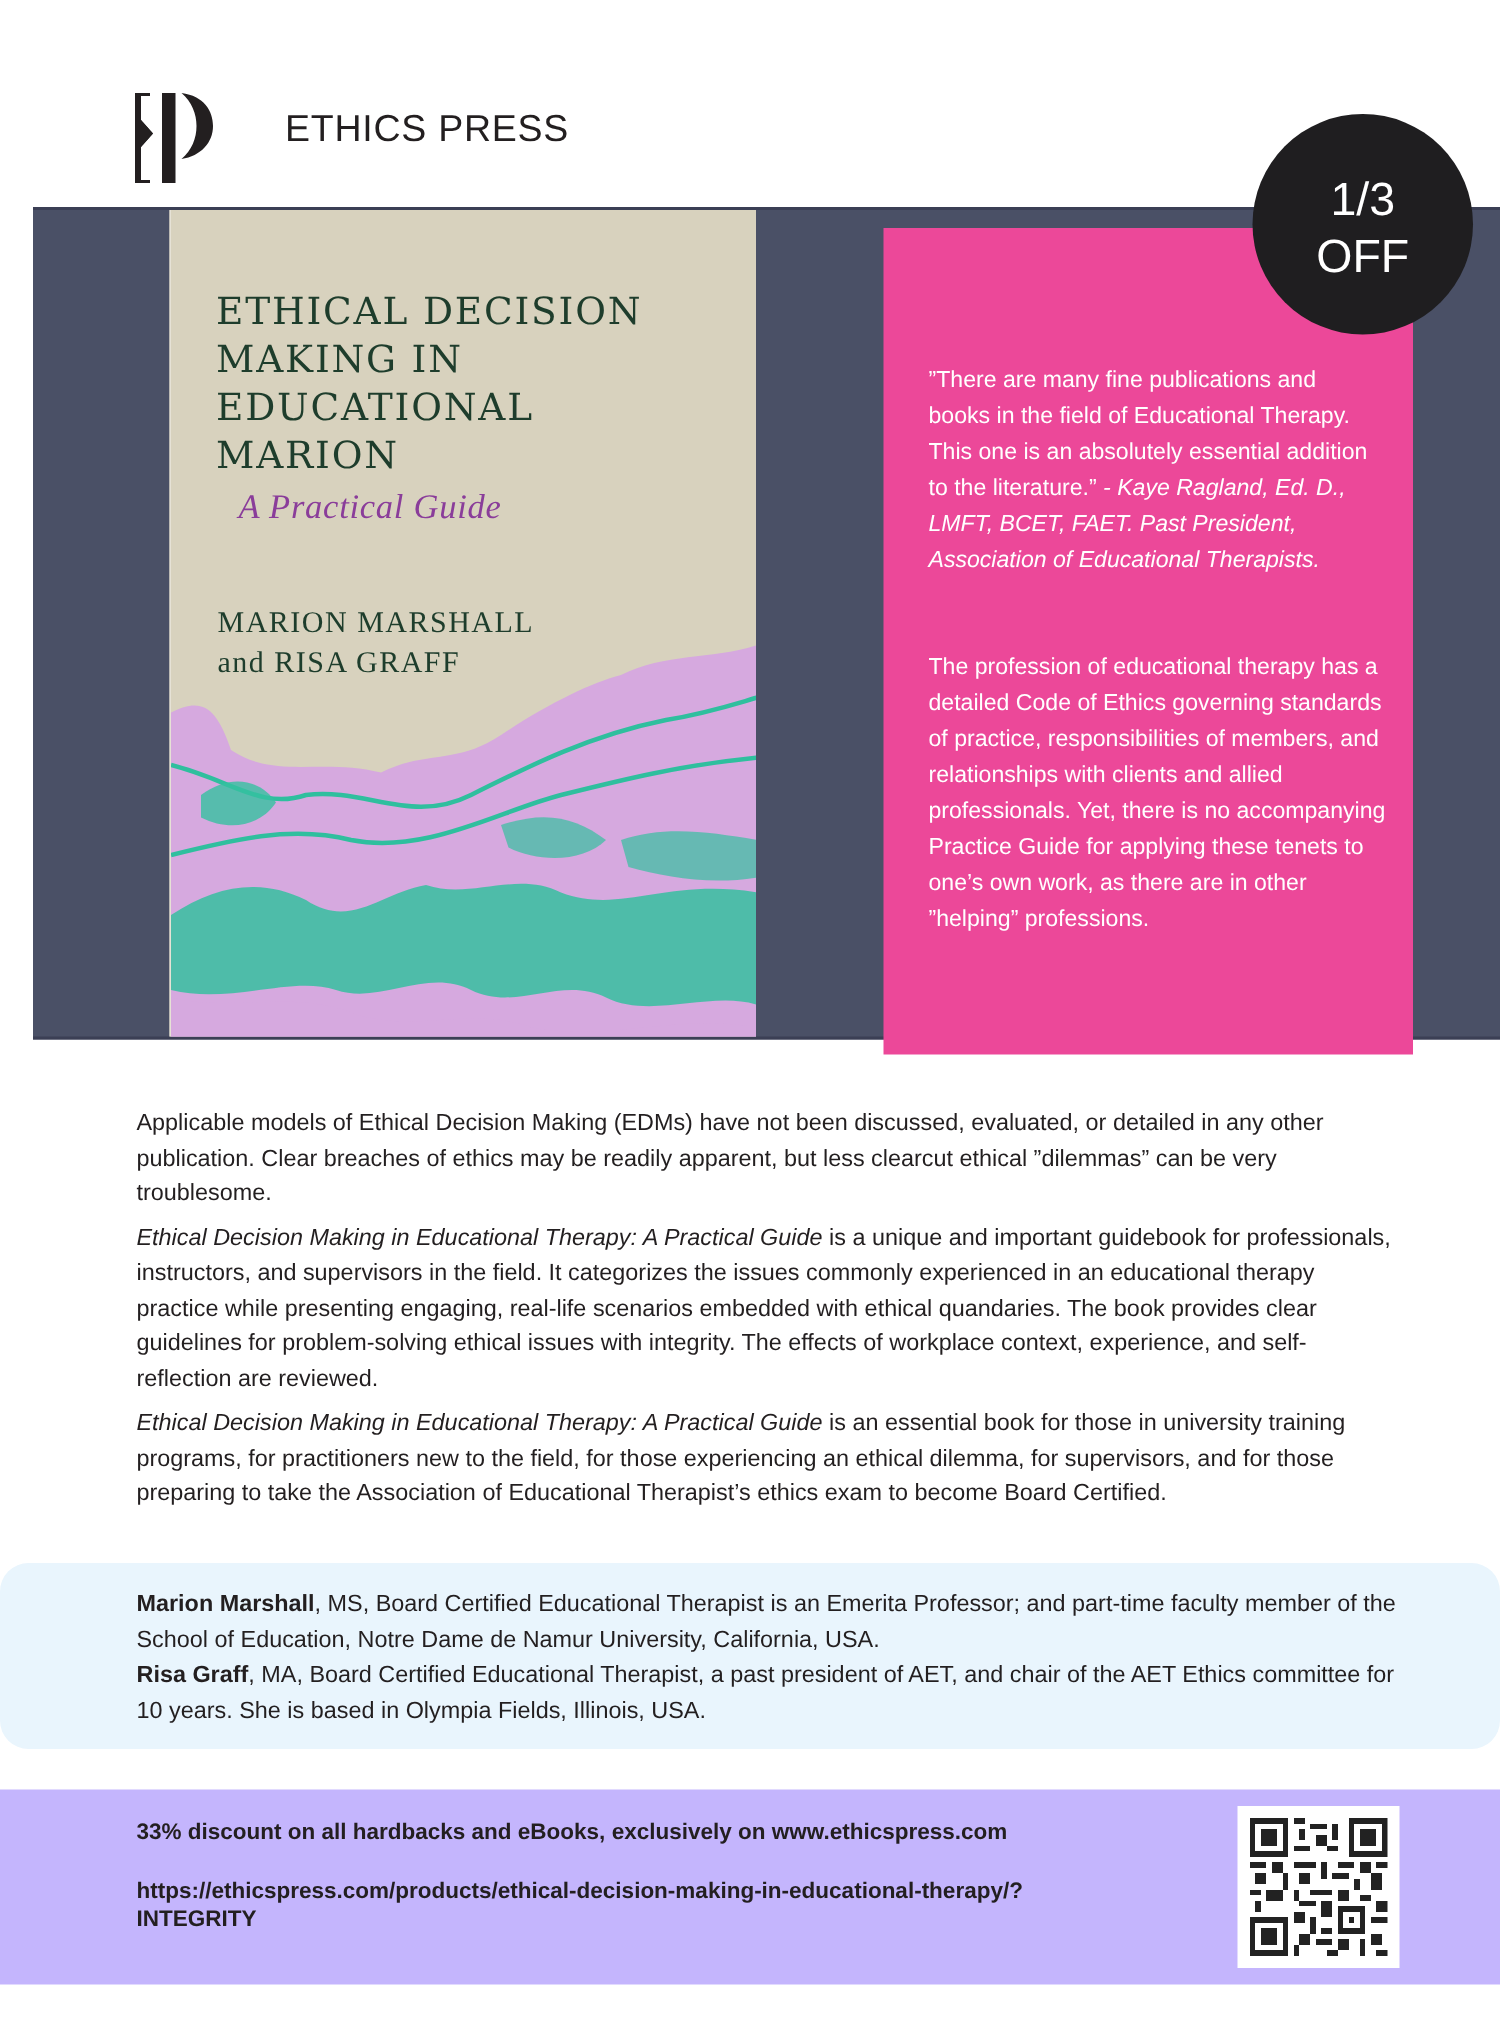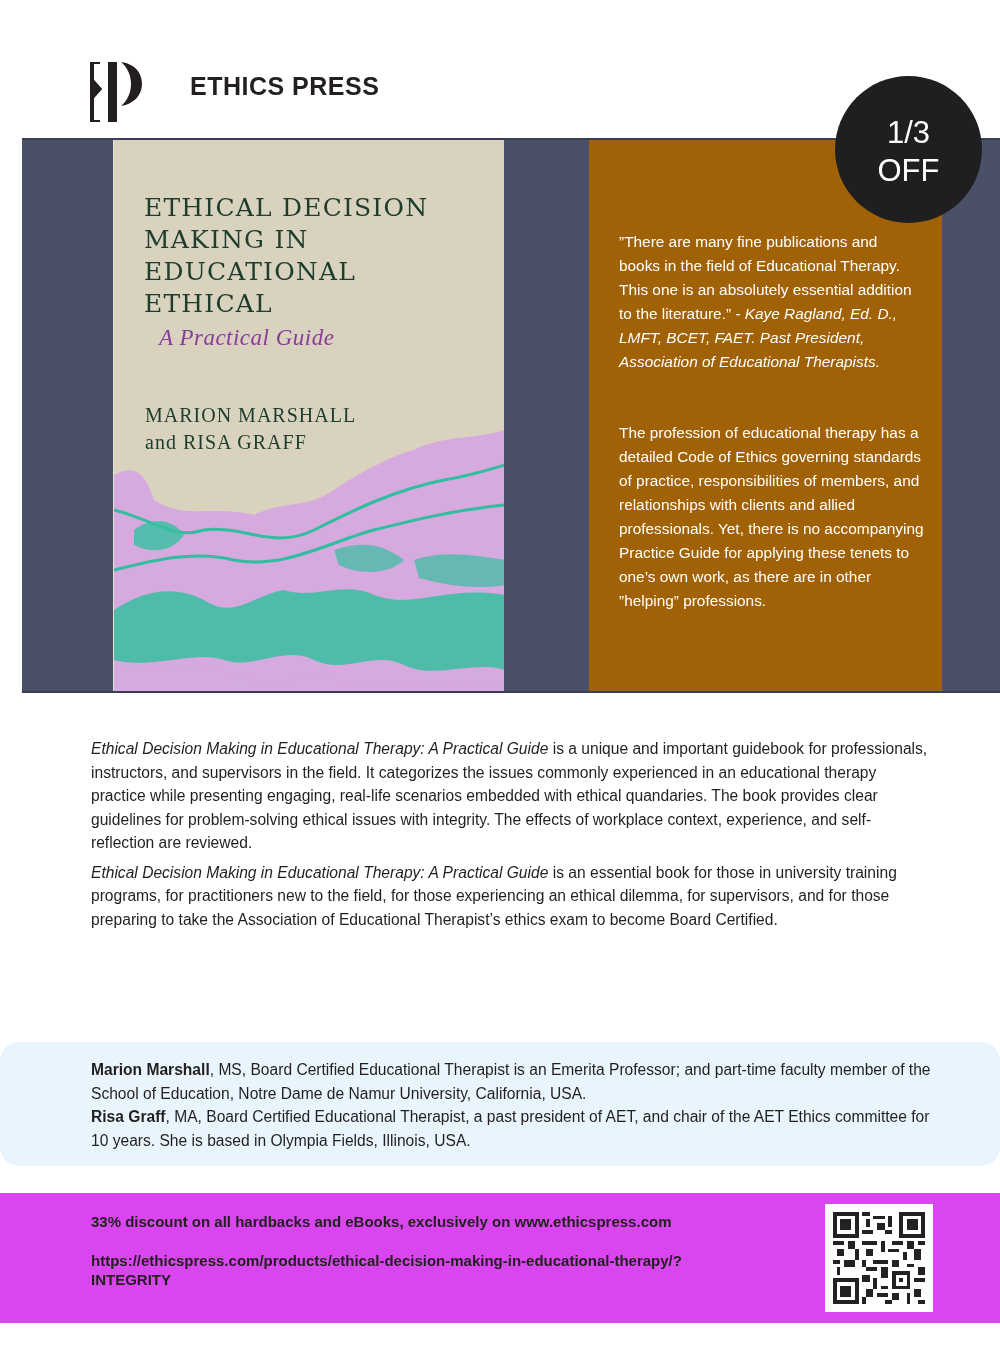--- a/index.html
+++ b/index.html
@@ -2,50 +2,50 @@
 <html><head>
 <meta charset="utf-8">
 <style>
   * { box-sizing: border-box; margin: 0; padding: 0; }
   html, body { width: 1000px; height: 1360px; background: #ffffff; overflow: hidden; }
   body { font-family: "Liberation Sans", "DejaVu Sans", sans-serif; color: #231f20; position: relative; }
 
   
   .header { position: absolute; left: 0; top: 0; width: 1000px; height: 138px; background: #fff; }
   .logo { position: absolute; left: 90px; top: 62px; width: 52px; height: 60px; }
-  .brand { position: absolute; left: 190px; top: 72px; font-size: 25px; font-weight: 700; letter-spacing: 0.5px; color: #231f20; }
+  .brand { position: absolute; left: 190px; top: 72px; font-size: 25px; font-weight: 400; letter-spacing: 0.5px; color: #231f20; }
 
   
   .badge { position: absolute; left: 835px; top: 76px; width: 147px; height: 147px; border-radius: 50%; background: #1f1e20; color: #fff; text-align: center; z-index: 5; display: flex; flex-direction: column; justify-content: center; align-items: center; font-size: 31px; line-height: 38px; font-weight: 500; padding-top: 4px; }
 
   
   .hero { position: absolute; left: 0; top: 138px; width: 1000px; height: 555px; background: #4a5066; border-top: 2px solid #3b3f55; border-bottom: 2px solid #3b3f55; margin-left: 22px; }
   .cover { position: absolute; left: 91px; top: 0; width: 391px; height: 551px; background: #d8d2be; overflow: hidden; border-left: 1px solid #e6e2d6; }
   .cover-title { position: absolute; left: 30px; top: 52px; font-family: "DejaVu Serif", "Liberation Serif", serif; font-size: 25px; line-height: 32px; color: #1e3d2c; letter-spacing: 1.2px; font-weight: normal; }
   .cover-sub { position: absolute; left: 45px; top: 185px; font-family: "Liberation Serif", "DejaVu Serif", serif; font-style: italic; font-size: 23px; color: #8a3d9a; letter-spacing: 0.5px; }
   .cover-authors { position: absolute; left: 31px; top: 262px; font-family: "Liberation Serif", "DejaVu Serif", serif; font-size: 20px; line-height: 27px; color: #1e3d2c; letter-spacing: 1px; }
   .cover-art { position: absolute; left: 0; top: 270px; width: 391px; height: 290px; }
 
-  .quote-panel { position: absolute; left: 567px; top: 0; width: 353px; height: 551px; background: #a16207; }
+  .quote-panel { position: absolute; left: 567px; top: 12px; width: 353px; height: 551px; background: #ec4899; }
   .quote { position: absolute; left: 30px; top: 90px; width: 300px; font-size: 15.4px; line-height: 24px; color: #ffffff; }
   .quote-attr { font-style: italic; }
   .desc { position: absolute; left: 30px; top: 281px; width: 305px; font-size: 15.4px; line-height: 24px; color: #ffffff; }
 
   
   .body-text { position: absolute; left: 91px; top: 737px; width: 840px; font-size: 15.6px; line-height: 23.5px; color: #231f20; }
   .body-text p { margin-bottom: 6px; }
   .body-text em { font-style: italic; }
 
   
   .authors { position: absolute; left: 0; top: 1042px; width: 1000px; height: 124px; background: #e9f5fd; border-radius: 19px; }
   .authors-text { position: absolute; left: 91px; top: 16px; width: 860px; font-size: 15.6px; line-height: 23.5px; color: #231f20; }
   .authors-text b { font-weight: bold; }
 
   
-  .footer { position: absolute; left: 0; top: 1193px; width: 1000px; height: 130px; background: #d946ef; padding-left: 32px; }
+  .footer { position: absolute; left: 0; top: 1193px; width: 1000px; height: 130px; background: #c4b5fd; padding-left: 32px; }
   .promo { position: absolute; left: 91px; top: 20px; font-size: 15px; font-weight: bold; color: #231f20; }
   .redeem { position: absolute; left: 91px; top: 58px; width: 620px; font-size: 15px; line-height: 19px; font-weight: bold; color: #231f20; }
   .qr { position: absolute; left: 825px; top: 11px; width: 108px; height: 108px; background: #fff; padding: 8px; }
 </style>
 </head>
 <body>
 
 <div class="header">
   <svg class="logo" viewBox="0 0 52 60">
 
@@ -63,21 +63,21 @@
   <span>1/3</span>
   <span>OFF</span>
 </div>
 
 <div class="hero">
   <div class="cover">
     <div class="cover-title">
       <div>ETHICAL DECISION</div>
       <div>MAKING IN</div>
       <div>EDUCATIONAL</div>
-      <div>ETHICAL</div>
+      <div>MARION</div>
     </div>
     <div class="cover-sub">A Practical Guide</div>
     <div class="cover-authors">
       <div>MARION MARSHALL</div>
       <div>and RISA GRAFF</div>
     </div>
     <svg class="cover-art" viewBox="0 0 391 290" preserveAspectRatio="none">
       <path d="M0,65 C20,55 30,60 40,90 C70,110 100,95 140,105 C170,90 190,100 220,80 C250,60 280,45 300,40 C330,25 360,30 391,20 L391,290 L0,290 Z" fill="#d6a9df"></path>
       <path d="M0,100 C40,110 60,130 90,120 C130,115 160,140 200,120 C240,100 280,80 330,70 C360,65 380,58 391,55" stroke="#2fbf9e" stroke-width="3" fill="none"></path>
       <path d="M0,160 C40,150 80,140 120,150 C170,160 220,130 260,120 C300,110 340,100 391,95" stroke="#2fbf9e" stroke-width="3" fill="none"></path>
@@ -92,20 +92,21 @@
   <div class="quote-panel">
     <div class="quote">
       <span>”There are many fine publications and books in the field of Educational Therapy. This one is an absolutely essential addition to the literature.”</span>
       <span class="quote-attr">- Kaye Ragland, Ed. D., LMFT, BCET, FAET. Past President, Association of Educational Therapists.</span>
     </div>
     <div class="desc">The profession of educational therapy has a detailed Code of Ethics governing standards of practice, responsibilities of members, and relationships with clients and allied professionals. Yet, there is no accompanying Practice Guide for applying these tenets to one’s own work, as there are in other ”helping” professions.</div>
   </div>
 </div>
 
 <div class="body-text">
+  <p>Applicable models of Ethical Decision Making (EDMs) have not been discussed, evaluated, or detailed in any other publication. Clear breaches of ethics may be readily apparent, but less clearcut ethical ”dilemmas” can be very troublesome.</p>
   <p><em>Ethical Decision Making in Educational Therapy: A Practical Guide</em><span> is a unique and important guidebook for professionals, instructors, and supervisors in the field. It categorizes the issues commonly experienced in an educational therapy practice while presenting engaging, real-life scenarios embedded with ethical quandaries. The book provides clear guidelines for problem-solving ethical issues with integrity. The effects of workplace context, experience, and self-reflection are reviewed.</span></p>
   <p><em>Ethical Decision Making in Educational Therapy: A Practical Guide</em><span> is an essential book for those in university training programs, for practitioners new to the field, for those experiencing an ethical dilemma, for supervisors, and for those preparing to take the Association of Educational Therapist’s ethics exam to become Board Certified.</span></p>
 </div>
 
 <div class="authors">
   <div class="authors-text">
     <div><b>Marion Marshall</b><span>, MS, Board Certified Educational Therapist is an Emerita Professor; and part-time faculty member of the School of Education, Notre Dame de Namur University, California, USA.</span></div>
     <div><b>Risa Graff</b><span>, MA, Board Certified Educational Therapist, a past president of AET, and chair of the AET Ethics committee for 10 years. She is based in Olympia Fields, Illinois, USA.</span></div>
   </div>
 </div>

